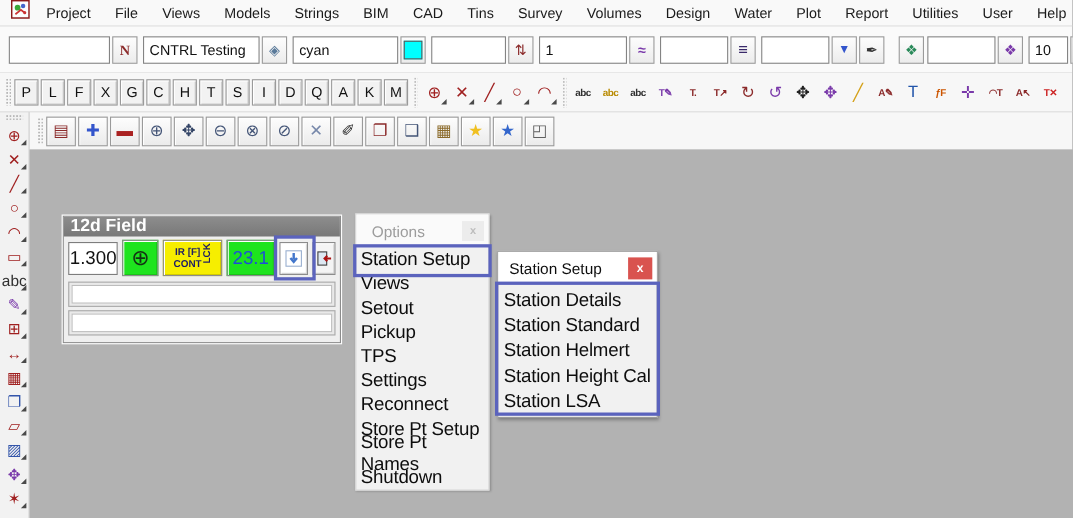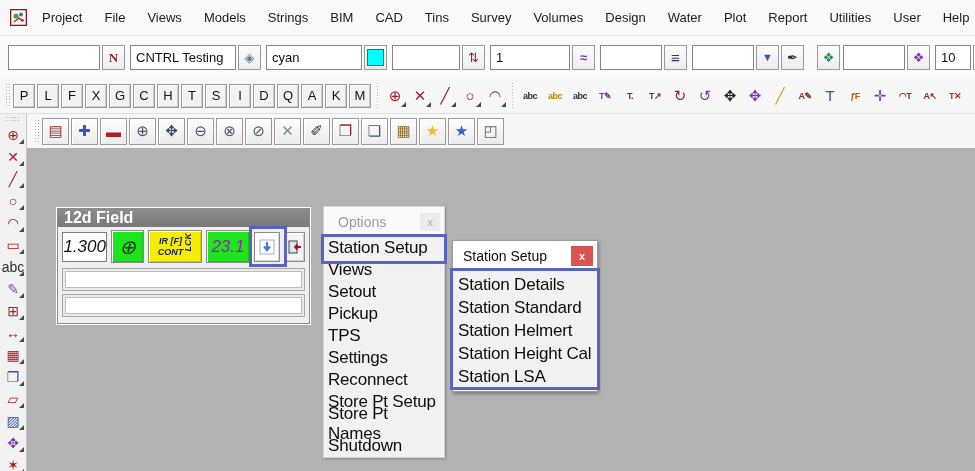--- a/index.html
+++ b/index.html
@@ -1,20 +1,20 @@
 <!DOCTYPE html>
 <html><head>
 <meta charset="utf-8">
 <style>
   * { margin:0; padding:0; box-sizing:border-box; }
   html,body { width:975px; height:471px; overflow:hidden; }
   body { font-family:"Liberation Sans", sans-serif; background:#b2b2b2; position:relative; font-size:13px; }
 
   
-  .menubar { height:36px; background:#f9f9f9; display:flex; align-items:center; border-bottom:1px solid #e3e3e3; }
+  .menubar { height:24px; background:#f9f9f9; display:flex; align-items:flex-start; border-bottom:1px solid #e3e3e3; }
   .grip { width:5px; height:70%; margin:0 3px; background-image:radial-gradient(#b5b5b5 35%, transparent 36%); background-size:3px 3px; }
   .appicon { width:17px; height:17px; margin:0 4px; flex:0 0 auto; }
   .menu-item { padding:0 11px; height:100%; display:flex; align-items:center; color:#1a1a1a; cursor:default; }
 
   
   .tb2 { height:42px; background:#fafafa; display:flex; align-items:center; padding:0 2px; }
   .fgroup { display:flex; align-items:center; margin-right:5px; }
   .tfield { height:25px; border:1px solid #848484; background:#fff; font-size:13px; padding:0 5px; font-family:"Liberation Sans", sans-serif; color:#111; }
   .ibtn { width:23px; height:25px; border:1px solid #9a9a9a; margin-left:2px; background:linear-gradient(#fdfdfd,#ececec); display:flex; align-items:center; justify-content:center; font-size:13px; cursor:default; }
   .ibtn .glyph { line-height:1; }
@@ -38,28 +38,28 @@
 
   .rightcol { flex:1; display:flex; flex-direction:column; }
   .tb4 { height:34px; background:#f7f7f7; display:flex; align-items:center; padding-left:4px; }
   .vbtn { width:27px; height:27px; margin-right:2px; background:linear-gradient(#fdfdfd,#ebebeb); border:1px solid #9a9a9a; box-shadow:inset 1px 1px 0 #fff; display:flex; align-items:center; justify-content:center; font-size:15px; cursor:default; }
 
   .canvas { position:relative; flex:1; background:#b2b2b2; }
 
   
   .fieldpanel { position:absolute; left:30px; top:60px; width:253px; height:116px; background:#efefef; border:1px solid #8c8c8c; outline:1px solid #fdfdfd; }
   .fp-title { height:18px; background:linear-gradient(#8d8d8d,#787878); color:#fff; font-size:16px; font-weight:bold; display:flex; align-items:center; padding-left:6px; }
-  .fp-row { display:flex; align-items:center; padding:3px 4px 2px 4px; gap:4px;font-style:italic; }
+  .fp-row { display:flex; align-items:center; padding:3px 4px 2px 4px; gap:4px; }
   .fp-val { width:46px; height:30px; border:1px solid #7d7d7d; background:#fff; font-size:17px; color:#111; display:flex; align-items:center; justify-content:center; }
   .fp-btn { height:33px; border:1px solid #8c8c8c; box-shadow:inset 1px 1px 0 #fff, inset -1px -1px 0 rgba(0,0,0,.15); display:flex; align-items:center; justify-content:center; cursor:default; }
   .fp-target { width:33px; font-size:20px; color:#143214; }
   .fp-mode { width:55px; flex-direction:row; padding:1px; }
   .fp-mode .lines { display:flex; flex-direction:column; align-items:center; font-size:9px; font-weight:bold; color:#1c1c66; line-height:1.15; }
   .fp-mode .side { font-size:9px; font-weight:bold; color:#1c1c66; transform:rotate(-90deg); width:9px; letter-spacing:0; }
-  .fp-temp { width:44px; font-size:17px; color:#a21caf; }
+  .fp-temp { width:44px; font-size:17px; color:#1d4ed8; }
   .fp-dl { width:27px; height:30px; background:#fff; }
   .fp-exit { width:21px; height:30px; background:#f4f4f4; }
   .fp-input { margin:3px 4px 0 4px; height:23px; border:1px solid #a8a8a8; background:#e9e9e9; padding:2px; }
   .fp-input input { width:100%; height:100%; border:1px solid #bdbdbd; background:#fff; }
 
   
   .optwin { position:absolute; left:296px; top:58px; width:122px; background:#f1f1f1; border:1px solid #d5d5d5; box-shadow:1px 1px 2px rgba(0,0,0,.25); }
   .opt-title { height:30px; background:#fafafa; display:flex; align-items:center; padding:0 4px 0 14px; }
   .opt-title .t { color:#9c9c9c; font-size:14px; flex:1; }
   .opt-close { width:20px; height:18px; background:#ececec; color:#bdbdbd; font-size:10px; font-weight:bold; display:flex; align-items:center; justify-content:center; }

